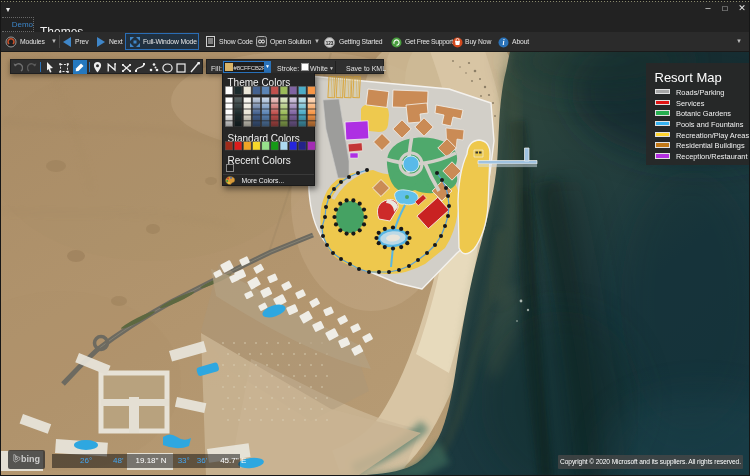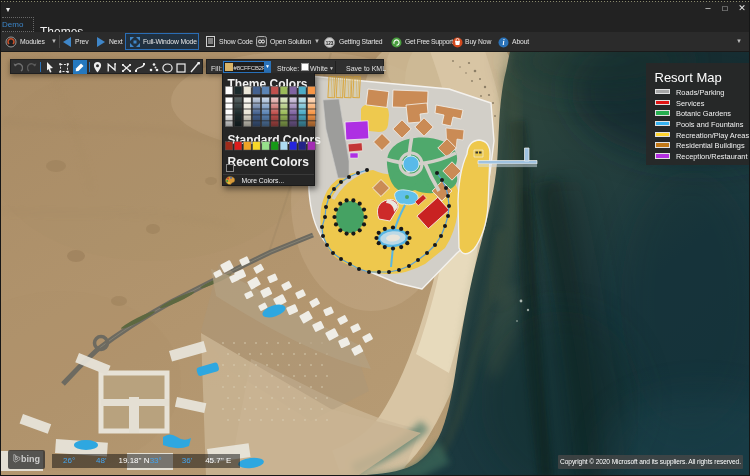--- a/index.html
+++ b/index.html
@@ -1,30 +1,30 @@
 <!DOCTYPE html>
 <html><head><meta charset="utf-8"><style>
 *{margin:0;padding:0;box-sizing:border-box}
 body{width:750px;height:476px;font-family:"Liberation Sans",sans-serif;background:#101010}
 .win{position:relative;width:750px;height:476px;background:#222;border:1px solid #161616;overflow:hidden}
 .abs{position:absolute}
 .title{width:100%;text-align:center;top:4px;font-size:7.8px;color:#d8d8d8}
 .wbtn{top:0;height:16px;width:22px;color:#e8e8e8;font-size:9px;text-align:center;line-height:15px}
 .tabs{left:0;top:16px;width:100%;height:15px;background:#222}
-.tab-demo{left:1px;top:16px;width:32px;height:14.5px;border:1px dotted #686868;border-left:none;color:#3c86c9;font-size:8px;text-align:left;line-height:13px}
+.tab-demo{left:1px;top:16px;width:32px;height:14.5px;border:1px dotted #686868;border-left:none;color:#3c86c9;font-size:8px;text-align:right;line-height:13px}
 .tab-themes{left:39px;top:25px;color:#ededed;font-size:12px;line-height:13px}
 .tb1{left:0;top:31px;width:100%;height:20px;background:#2b2b2b;border-bottom:1px solid #1a1a1a}
 .tb1 .it{position:absolute;top:0;height:19px;line-height:19px;color:#e4e4e4;font-size:6.8px;letter-spacing:-0.15px;white-space:nowrap}
 .sep1{position:absolute;top:3px;width:1px;height:13px;background:#454545}
 .fw{position:absolute;left:124px;top:1px;width:74px;height:17px;border:1px solid #2a6db5;background:#20303f}
 .tb2{left:9px;top:58px;width:193px;height:14.5px;background:#2f2f2f;border:1px solid #202020;box-shadow:0 2px 5px rgba(40,30,15,0.45)}
 .tb2b{left:205px;top:58px;width:178px;height:14.5px;background:#2f2f2f;border:1px solid #202020;box-shadow:0 2px 5px rgba(40,30,15,0.45)}
 .lbl{position:absolute;top:2.5px;font-size:7px;color:#e0e0e0;line-height:11px;white-space:nowrap}
 .panel{left:220.5px;top:72px;width:93.5px;height:112.5px;background:#262626;border:1px solid #1a1a1a;border-top:none;box-shadow:2px 3px 6px rgba(0,0,0,0.5)}
-.ph{position:absolute;left:5px;font-size:12px;font-weight:bold;color:#f0f0f0;white-space:nowrap}
+.ph{position:absolute;left:5px;font-size:10px;font-weight:normal;color:#f0f0f0;white-space:nowrap}
 .legend{left:645px;top:62px;width:120px;height:102px;background:rgba(40,40,40,0.9)}
 .lt{position:absolute;left:8.5px;top:6.5px;font-size:13px;color:#fff}
 .lrow{position:absolute;left:9px;height:10px;width:100%}
 .lsw{position:absolute;left:0;top:1.5px;width:15px;height:5.5px;border:0.5px solid #e0e0e0}
 .ltx{position:absolute;left:21px;top:0.5px;font-size:7.4px;color:#f2f2f2;white-space:nowrap}
 .coord{left:51px;top:452.5px;width:187.5px;height:14px;background:rgba(10,10,10,0.5);font-size:8px;color:#fff;line-height:14px;white-space:nowrap}
 .blue{color:#44a5f0}
 .copyr{left:557px;top:454px;width:185px;height:14px;background:rgba(70,70,70,0.78);border-radius:1px;color:#fff;font-size:6.6px;letter-spacing:-0.1px;text-align:center;line-height:14px;white-space:nowrap}
 .bing{left:7px;top:449px;width:37px;height:18.5px;background:rgba(45,45,45,0.78);border-radius:2px;color:rgba(225,225,225,0.85);font-size:9px;font-weight:bold;text-align:center;line-height:18px}
 svg{display:block} .bing svg{display:inline}
@@ -662,14 +662,14 @@
       </div>
       <div class="lrow" style="top:88.5px">
         <span class="lsw" style="background:#b32fe0"></span>
         <span class="ltx">Reception/Restaurant</span>
       </div>
 </div>
 
 <div class="abs bing"><svg width="8" height="9" viewBox="0 0 10 11" style="vertical-align:-1px">
         <path d="M 1,0.5 L 3.2,1.3 L 3.2,7.3 L 6.2,5.6 L 4.8,4.9 L 3.9,2.7 L 8.6,4.3 L 8.6,6.8 L 3.2,9.9 L 1,8.7 Z" fill="none" stroke="rgba(225,225,225,0.85)" stroke-width="0.8"></path>
       </svg>bing</div>
-<div class="abs coord"><span class="blue" style="margin-left:11px">26°</span><span class="blue" style="margin-left:21px">48'</span><span style="margin-left:12px">19.18'' N</span><span class="blue" style="">33°</span><span class="blue" style="margin-left:20px">36'</span><span style="margin-left:13px">45.7'' E</span></div>
+<div class="abs coord"><span class="blue" style="margin-left:28px">26°</span><span class="blue" style="margin-left:21px">48'</span><span style="margin-left:12px">19.18'' N</span><span class="blue" style="margin-left:11px">33°</span><span class="blue" style="margin-left:7px">36'</span><span style="margin-left:13px">45.7'' E</span></div>
 <div class="abs copyr">Copyright © 2020 Microsoft and its suppliers. All rights reserved.</div>
 </div>
 </body></html>

